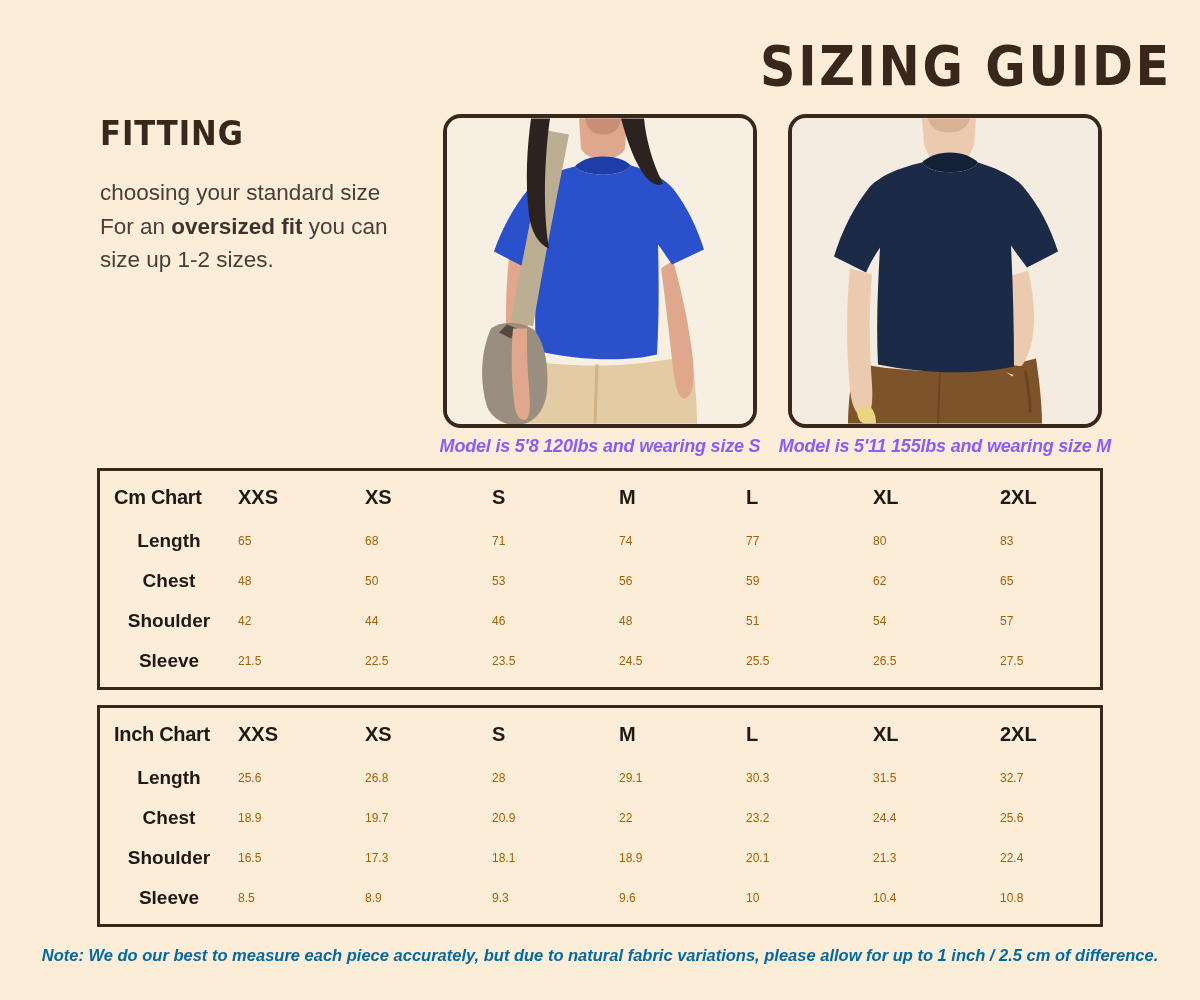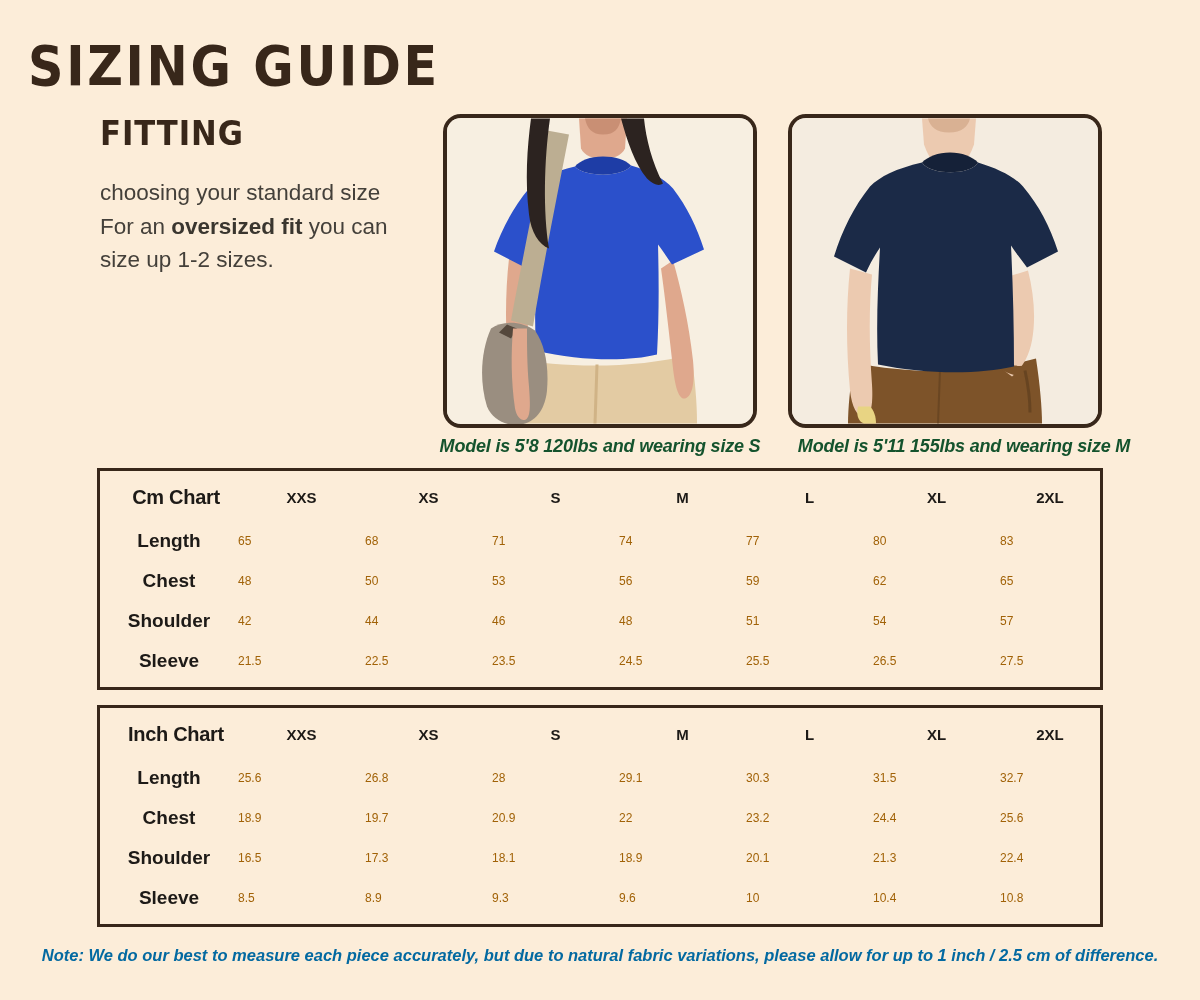--- a/index.html
+++ b/index.html
@@ -10,21 +10,21 @@
   }
   html,body{margin:0;padding:0;}
   body{
     width:1200px;height:1000px;position:relative;overflow:hidden;
     background:var(--cream);
     font-family:"Liberation Sans",sans-serif;
     color:var(--ink);
   }
   .page-title{
     position:absolute;top:34px;left:0;width:1200px;height:66px;
-    text-align:left;line-height:64px;
+    text-align:right;line-height:64px;
     font-family:"DejaVu Sans",sans-serif;font-weight:800;font-size:56px;
     color:var(--brown);
   }
   .page-title .squeeze{display:inline-block;transform:scaleX(.88);letter-spacing:3px;}
   .fitting-heading{
     position:absolute;left:100px;top:114px;
     font-family:"DejaVu Sans",sans-serif;font-weight:800;font-size:33px;
     color:var(--brown);letter-spacing:1px;
     transform:scaleX(.93);transform-origin:0 50%;
     white-space:nowrap;
@@ -37,40 +37,40 @@
   .photo{
     position:absolute;top:114px;width:314px;height:314px;
     border:4px solid var(--brown);border-radius:18px;
     box-sizing:border-box;overflow:hidden;background:#f6eee0;
   }
   .photo-1{left:443px;}
   .photo-2{left:788px;}
   .photo svg{display:block;width:306px;height:306px;}
   .model-caption{
     position:absolute;top:436px;width:340px;text-align:center;
-    font-size:18px;font-weight:bold;font-style:italic;color:#14532d;
+    font-size:18px;font-weight:bold;font-style:italic;color:#8b5cf6;
     letter-spacing:-0.2px;white-space:nowrap;
   }
   .caption-1{left:430px;}
-  .caption-2{left:794px;}
+  .caption-2{left:775px;}
   .size-table{
     position:absolute;left:97px;width:1006px;height:222px;
     border:3px solid var(--brown);box-sizing:border-box;
     display:flex;flex-direction:column;padding-top:2px;
   }
   .table-cm{top:468px;}
   .table-inch{top:705px;}
   .t-row{
     display:grid;
     grid-template-columns:138px 127px 127px 127px 127px 127px 127px auto;
     align-items:center;height:40px;
   }
-  .t-head{height:48px;text-align:center;}
+  .t-head{height:48px;}
   .t-name{font-weight:bold;font-size:20px;padding-left:14px;letter-spacing:-0.3px;white-space:nowrap;}
-  .t-col{font-weight:bold;font-size:15px;}
+  .t-col{font-weight:bold;font-size:20px;}
   .t-label{font-weight:bold;font-size:19px;text-align:center;}
   .t-val{font-size:12px;color:#a16207;}
   .note-text{
     position:absolute;left:0;top:946px;width:1200px;text-align:center;
     font-size:16.5px;font-weight:bold;font-style:italic;color:#0369a1;
   }
 </style>
 </head>
 <body>
 

